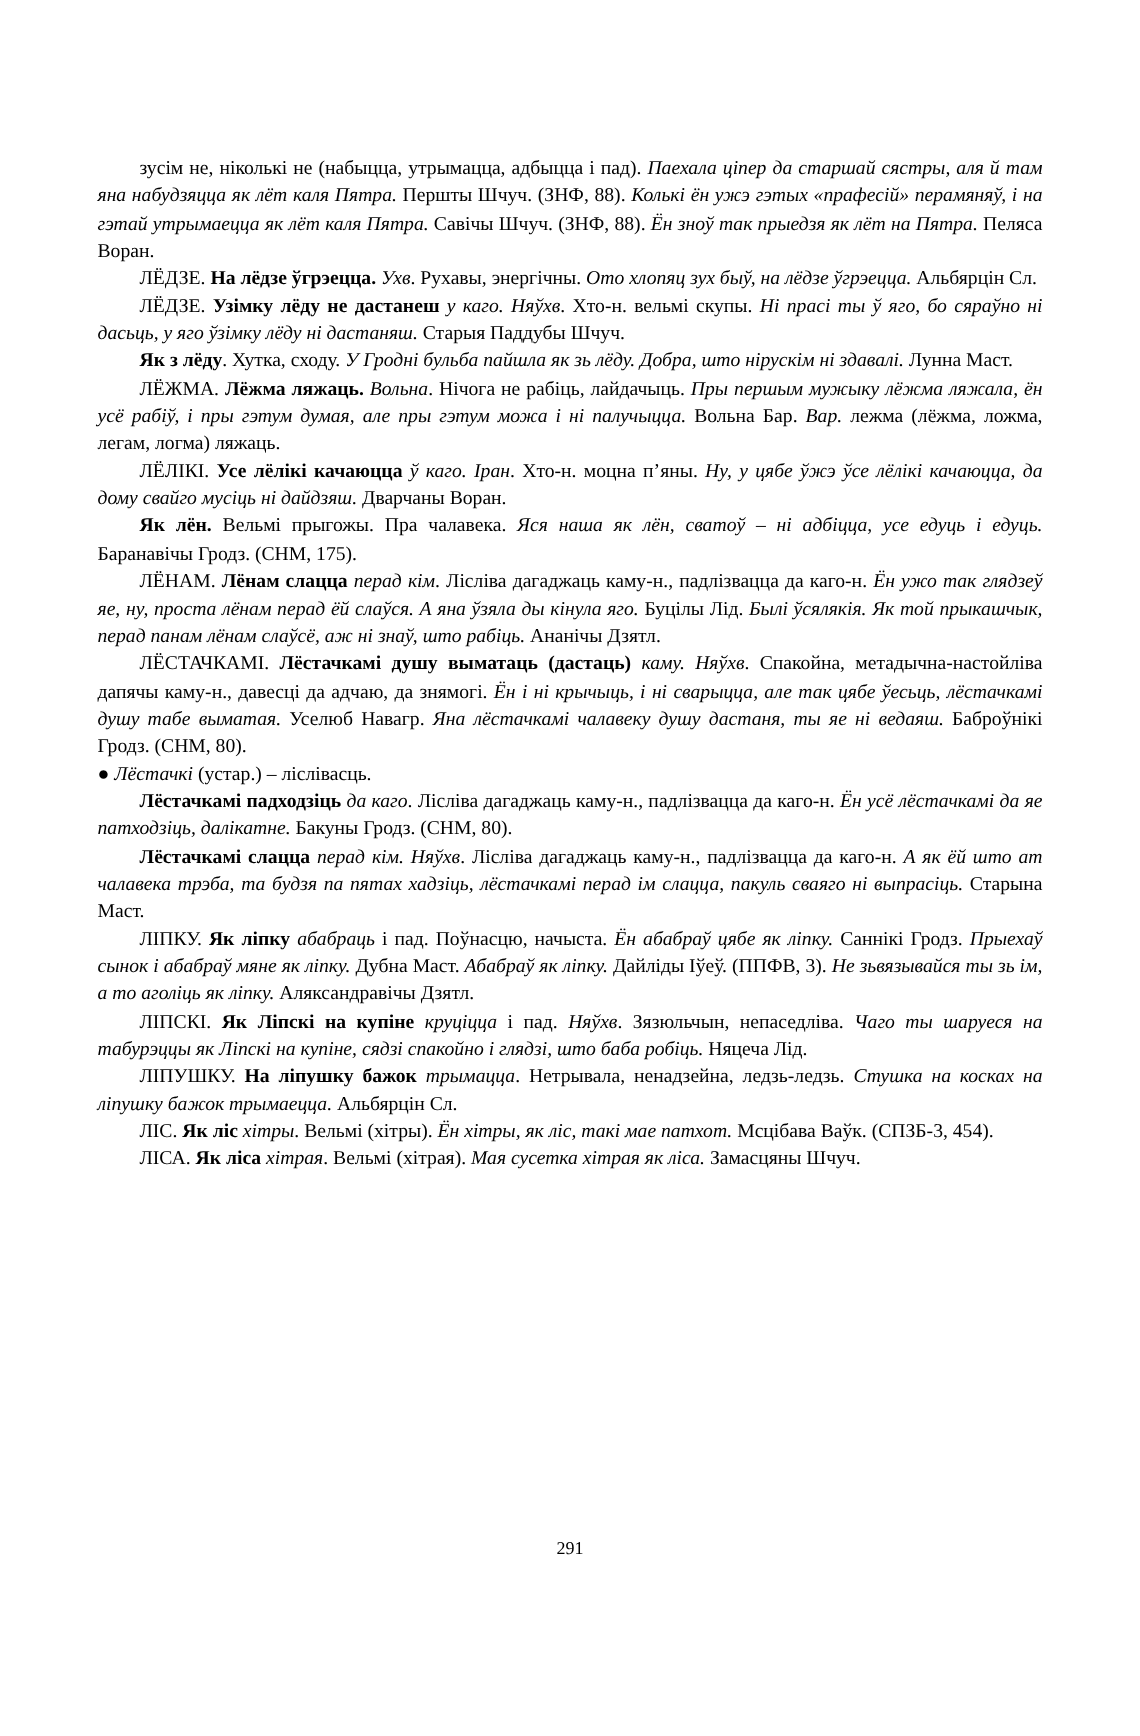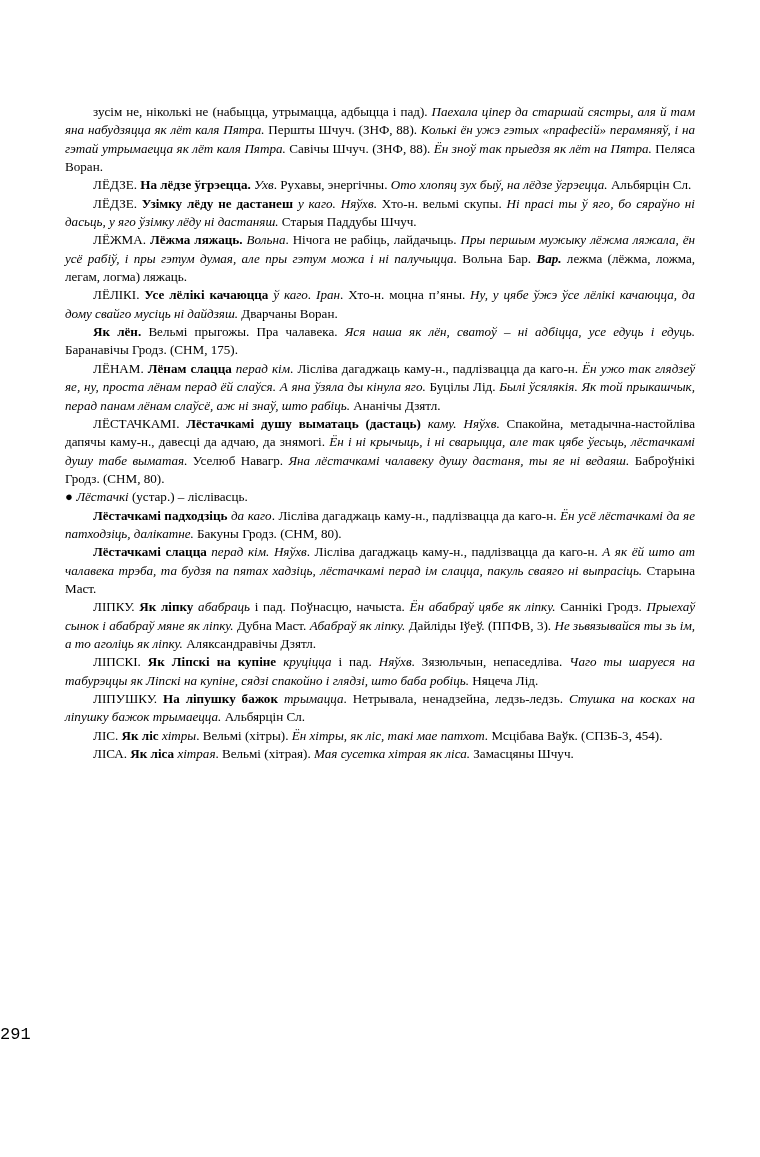--- a/index.html
+++ b/index.html
@@ -47,41 +47,43 @@
   p.entry.bullet {
     text-indent: 0;
   }
   .bold {
     font-weight: bold;
   }
   .ital {
     font-style: italic;
   }
   .bi {
-    font-weight: bold;
+    font-weight: normal;
     font-style: italic;
   }
   #page-number {
     position: absolute;
     left: 0;
     top: 986px;
     width: 760px;
-    font-size: 17px;
-    font-family: Liberation Mono, monospace;
+    text-align: center;
+    font-size: 12px;
+    font-family: Liberation Serif, serif;
   }
 </style>
 </head>
 <body>
 
 <div id="page">
 
   <div id="text-column">
       <p class="entry"><span>зусім не, нiколькi не (набыцца, утрымацца, адбыцца i пад). </span><span class="ital">Паехала цiпер да старшай сястры, аля й там яна набудзяцца як лёт каля Пятра.</span><span> Першты Шчуч. (ЗНФ, 88). </span><span class="ital">Колькi ён ужэ гэтых «прафесiй» перамяняў, i на гэтай утрымаецца як лёт каля Пятра.</span><span> Савiчы Шчуч. (ЗНФ, 88). </span><span class="ital">Ён зноў так прыедзя як лёт на Пятра.</span><span> Пеляса Воран.</span></p>
       <p class="entry"><span>ЛЁДЗЕ. </span><span class="bold">На лёдзе ўгрэецца.</span><span class="ital"> Ухв</span><span>. Рухавы, энергiчны. </span><span class="ital">Ото хлопяц зух быў, на лёдзе ўгрэецца.</span><span> Альбярцiн Сл.</span></p>
       <p class="entry"><span>ЛЁДЗЕ. </span><span class="bold">Узiмку лёду не дастанеш </span><span class="ital">у каго. Няўхв</span><span>. Хто-н. вельмi скупы. </span><span class="ital">Нi прасi ты ў яго, бо сяраўно нi дасьць, у яго ўзiмку лёду нi дастаняш.</span><span> Старыя Паддубы Шчуч.</span></p>
+      <p class="entry"><span class="bold">Як з лёду</span><span>. Хутка, сходу. </span><span class="ital">У Гроднi бульба пайшла як зь лёду. Добра, што нiрускiм нi здавалi.</span><span> Лунна Маст.</span></p>
       <p class="entry"><span>ЛЁЖМА. </span><span class="bold">Лёжма ляжаць.</span><span class="ital"> Вольна</span><span>. Нiчога не рабiць, лайдачыць. </span><span class="ital">Пры першым мужыку лёжма ляжала, ён усё рабiў, i пры гэтум думая, але пры гэтум можа i нi палучыцца.</span><span> Вольна Бар. </span><span class="bi">Вар.</span><span> лежма (лёжма, ложма, легам, логма) ляжаць.</span></p>
       <p class="entry"><span>ЛЁЛIКI. </span><span class="bold">Усе лёлiкi качаюцца </span><span class="ital">ў каго. Iран</span><span>. Хто-н. моцна п’яны. </span><span class="ital">Ну, у цябе ўжэ ўсе лёлiкi качаюцца, да дому свайго мусiць нi дайдзяш.</span><span> Дварчаны Воран.</span></p>
       <p class="entry"><span class="bold">Як лён.</span><span> Вельмi прыгожы. Пра чалавека. </span><span class="ital">Яся наша як лён, сватоў – нi адбiцца, усе едуць i едуць.</span><span> Баранавiчы Гродз. (СНМ, 175).</span></p>
       <p class="entry"><span>ЛЁНАМ. </span><span class="bold">Лёнам слацца </span><span class="ital">перад кiм</span><span>. Лiслiва дагаджаць каму-н., падлiзвацца да каго-н. </span><span class="ital">Ён ужо так глядзеў яе, ну, проста лёнам перад ёй слаўся. А яна ўзяла ды кiнула яго.</span><span> Буцiлы Лiд. </span><span class="ital">Былi ўсялякiя. Як той прыкашчык, перад панам лёнам слаўсё, аж нi знаў, што рабiць.</span><span> Ананiчы Дзятл.</span></p>
       <p class="entry"><span>ЛЁСТАЧКАМI. </span><span class="bold">Лёстачкамi душу выматаць (дастаць) </span><span class="ital">каму. Няўхв</span><span>. Спакойна, метадычна-настойлiва дапячы каму-н., давесцi да адчаю, да знямогi. </span><span class="ital">Ён i нi крычыць, i нi сварыцца, але так цябе ўесьць, лёстачкамi душу табе выматая.</span><span> Уселюб Навагр. </span><span class="ital">Яна лёстачкамi чалавеку душу дастаня, ты яе нi ведаяш.</span><span> Баброўнiкi Гродз. (СНМ, 80).</span></p>
       <p class="entry noindent bullet"><span>● </span><span class="ital">Лёстачкi</span><span>  (устар.) – лiслiвасць.</span></p>
       <p class="entry"><span class="bold">Лёстачкамi падходзiць </span><span class="ital">да каго</span><span>. Лiслiва дагаджаць каму-н., падлiзвацца да каго-н. </span><span class="ital">Ён усё лёстачкамi да яе патходзiць, далiкатне.</span><span> Бакуны Гродз. (СНМ, 80).</span></p>
       <p class="entry"><span class="bold">Лёстачкамi слацца </span><span class="ital">перад кiм. Няўхв</span><span>. Лiслiва дагаджаць каму-н., падлiзвацца да каго-н. </span><span class="ital">А як ёй што ат чалавека трэба, та будзя па пятах хадзiць, лёстачкамi перад iм слацца, пакуль сваяго нi выпрасiць.</span><span> Старына Маст.</span></p>
       <p class="entry"><span>ЛIПКУ. </span><span class="bold">Як лiпку </span><span class="ital">абабраць</span><span> i пад. Поўнасцю, начыста. </span><span class="ital">Ён абабраў цябе як лiпку.</span><span> Саннiкi Гродз. </span><span class="ital">Прыехаў сынок i абабраў мяне як лiпку.</span><span> Дубна Маст. </span><span class="ital">Абабраў як лiпку.</span><span> Дайлiды Iўеў. (ППФВ, 3). </span><span class="ital">Не зьвязывайся ты зь iм, а то аголiць як лiпку.</span><span> Аляксандравiчы Дзятл.</span></p>
       <p class="entry"><span>ЛIПСКI. </span><span class="bold">Як Лiпскi на купiне </span><span class="ital">круцiцца</span><span> i пад. </span><span class="ital">Няўхв</span><span>. Зязюльчын, непаседлiва. </span><span class="ital">Чаго ты шаруеся на табурэццы як Лiпскi на купiне, сядзi спакойно i глядзi, што баба робiць.</span><span> Няцеча Лiд.</span></p>

